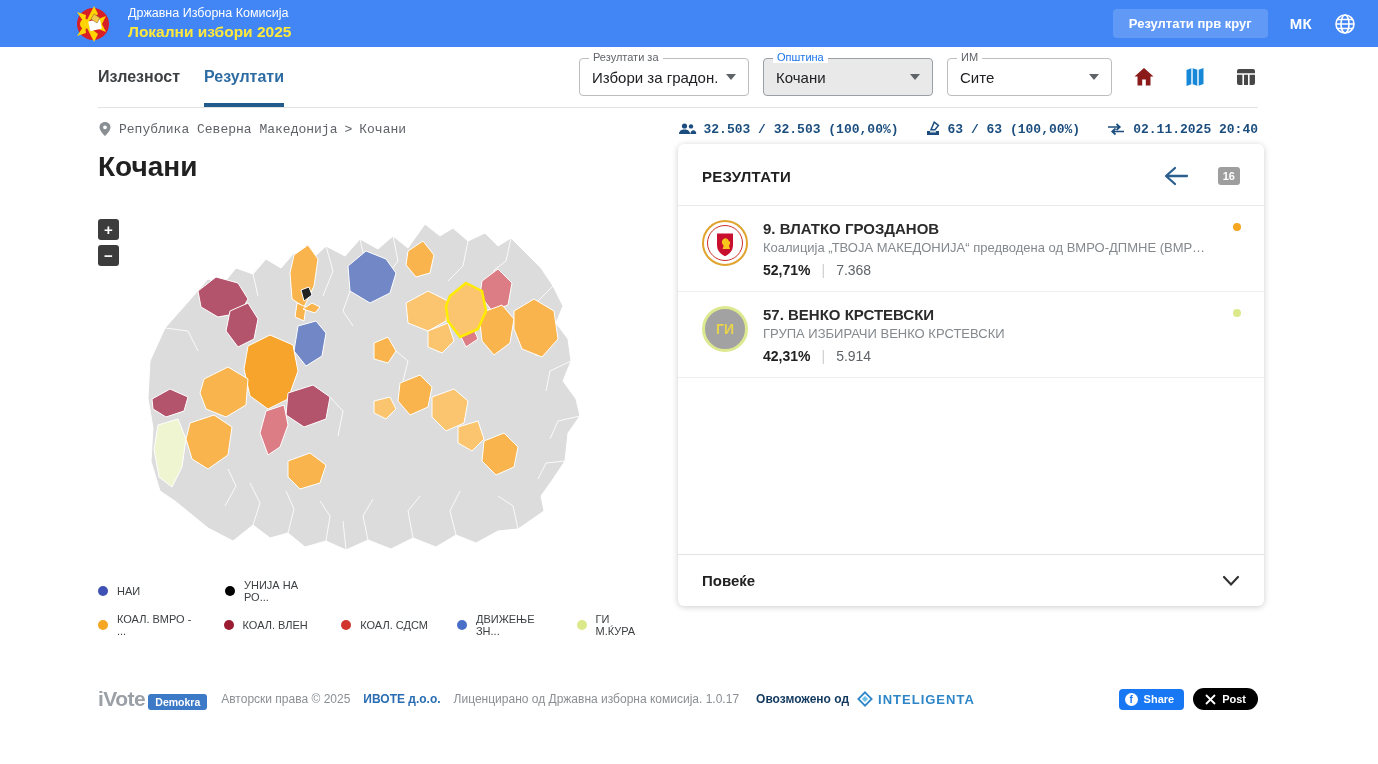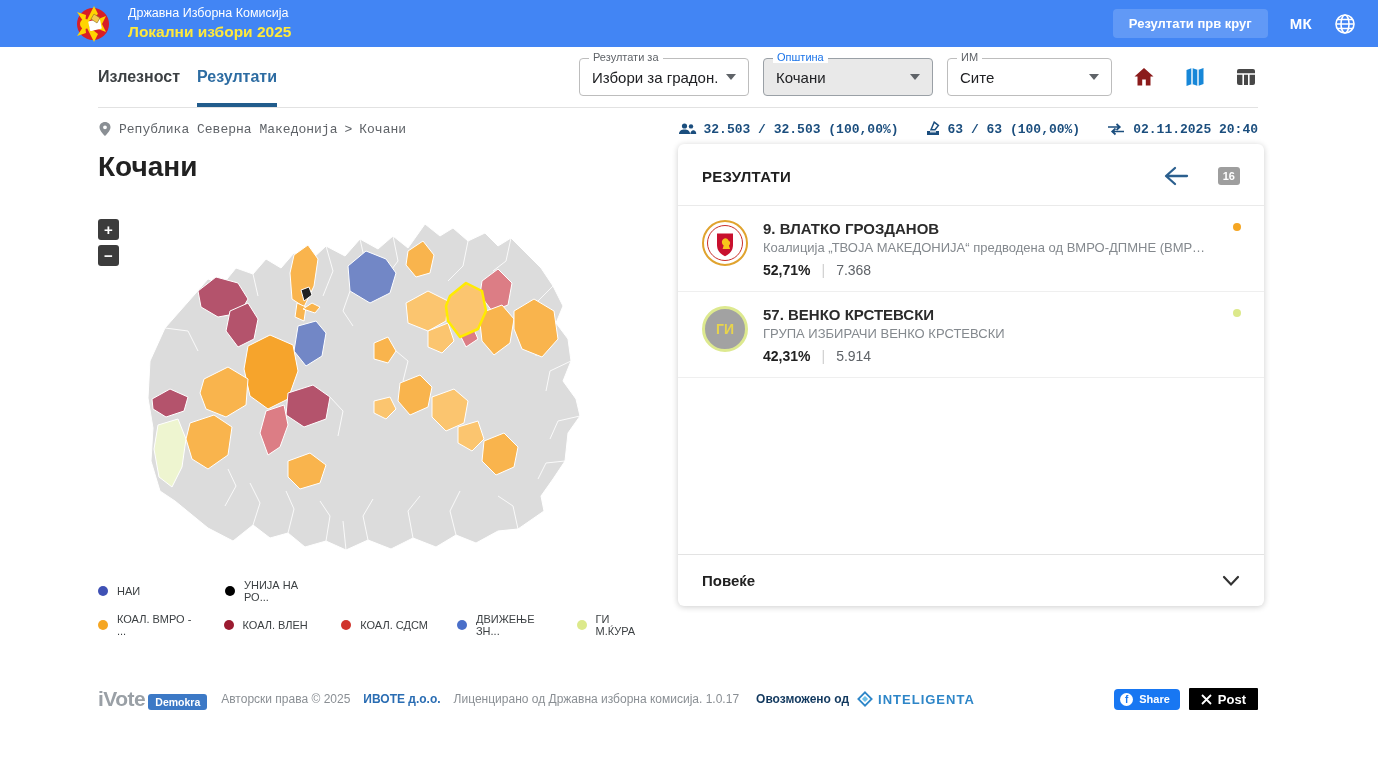--- a/index.html
+++ b/index.html
@@ -14,21 +14,21 @@
   .site-title { color:#FFE93B; font-size:15.5px; font-weight:700; }
   .hdr-right { margin-left:auto; display:flex; align-items:center; gap:22px; }
   .round-btn { background:rgba(255,255,255,.17); border:none; color:#fff; font-family:inherit;
                font-size:13px; font-weight:700; padding:7px 16px; border-radius:4px; cursor:pointer; }
   .lang { color:#fff; font-size:15px; font-weight:700; letter-spacing:.3px; cursor:pointer; }
 
   .container { width:1172px; margin-left:98px; padding-right:12px; }
 
   
   .nav-row { display:flex; align-items:center; height:61px; border-bottom:1px solid #e2e2e2; }
-  .tabs { display:flex; gap:17px; height:100%; }
+  .tabs { display:flex; gap:24px; height:100%; }
   .tab { display:flex; align-items:center; font-size:16px; font-weight:700; color:#3c4043; cursor:pointer; height:100%; border-bottom:4px solid transparent; padding-top:4px; }
   .tab.active { color:#2d6ca2; border-bottom-color:#215C8C; }
   .filters { margin-left:auto; display:flex; gap:14px; margin-right:20px; }
   .select { position:relative; width:170px; height:38px; border:1px solid #bdbdbd; border-radius:4px;
             display:flex; align-items:center; padding:0 12px; background:#fff; cursor:pointer; }
   .select.focused { background:#e9e9e9; border-color:#9aa0a6; }
   .select .flabel { position:absolute; top:-8px; left:9px; font-size:11px; color:#5f6368; background:#fff; padding:0 4px; }
   .select.focused .flabel { color:#1a73e8; }
   .select .fvalue { flex:1; font-size:15px; color:#202124; white-space:nowrap; overflow:hidden; }
   .caret { width:0; height:0; border-left:5px solid transparent; border-right:5px solid transparent; border-top:6px solid #5f6368; margin-left:8px; }
@@ -87,22 +87,22 @@
   .demokra { background:#3C79C6; color:#fff; font-size:10.5px; font-weight:700; padding:2px 7px; border-radius:3px; margin:6px 14px 0 3px;text-align:center; }
   .f-item { margin-right:13px; white-space:nowrap; }
   .f-link { color:#2a6db3; font-weight:700; cursor:pointer; }
   .powered { font-weight:700; color:#12395f; margin:0 8px 0 4px; white-space:nowrap; }
   .intel { display:flex; align-items:center; gap:5px; color:#2E86C8; font-weight:700; font-size:13px; letter-spacing:1px; cursor:pointer; }
   .soc { margin-left:auto; display:flex; gap:9px; align-items:center; }
   .share-btn { display:flex; align-items:center; gap:6px; background:#1877F2; color:#fff; border:none; border-radius:4px;
                font-size:11px; font-weight:700; padding:3px 10px 3px 6px; height:21px; cursor:pointer; font-family:inherit; }
   .fb-circle { width:13px; height:13px; background:#fff; color:#1877F2; border-radius:50%; font-size:10px; font-weight:700;
                display:flex; align-items:center; justify-content:center; }
-  .post-btn { display:flex; align-items:center; gap:6px; background:#000; color:#fff; border:none; border-radius:1px;
-              font-size:13px; font-weight:700; padding:3px 12px; height:22px; cursor:pointer; font-family:inherit; }
+  .post-btn { display:flex; align-items:center; gap:6px; background:#000; color:#fff; border:none; border-radius:11px;
+              font-size:11px; font-weight:700; padding:3px 12px; height:22px; cursor:pointer; font-family:inherit; }
 </style>
 </head>
 <body>
 
 <header class="app-header">
   <div class="hdr-left">
     <svg width="42" height="40" viewBox="0 0 42 40">
       <circle cx="21" cy="20" r="16" fill="#D81F26"></circle>
       <g fill="#FFD400">
         <circle cx="13" cy="20" r="5"></circle>

